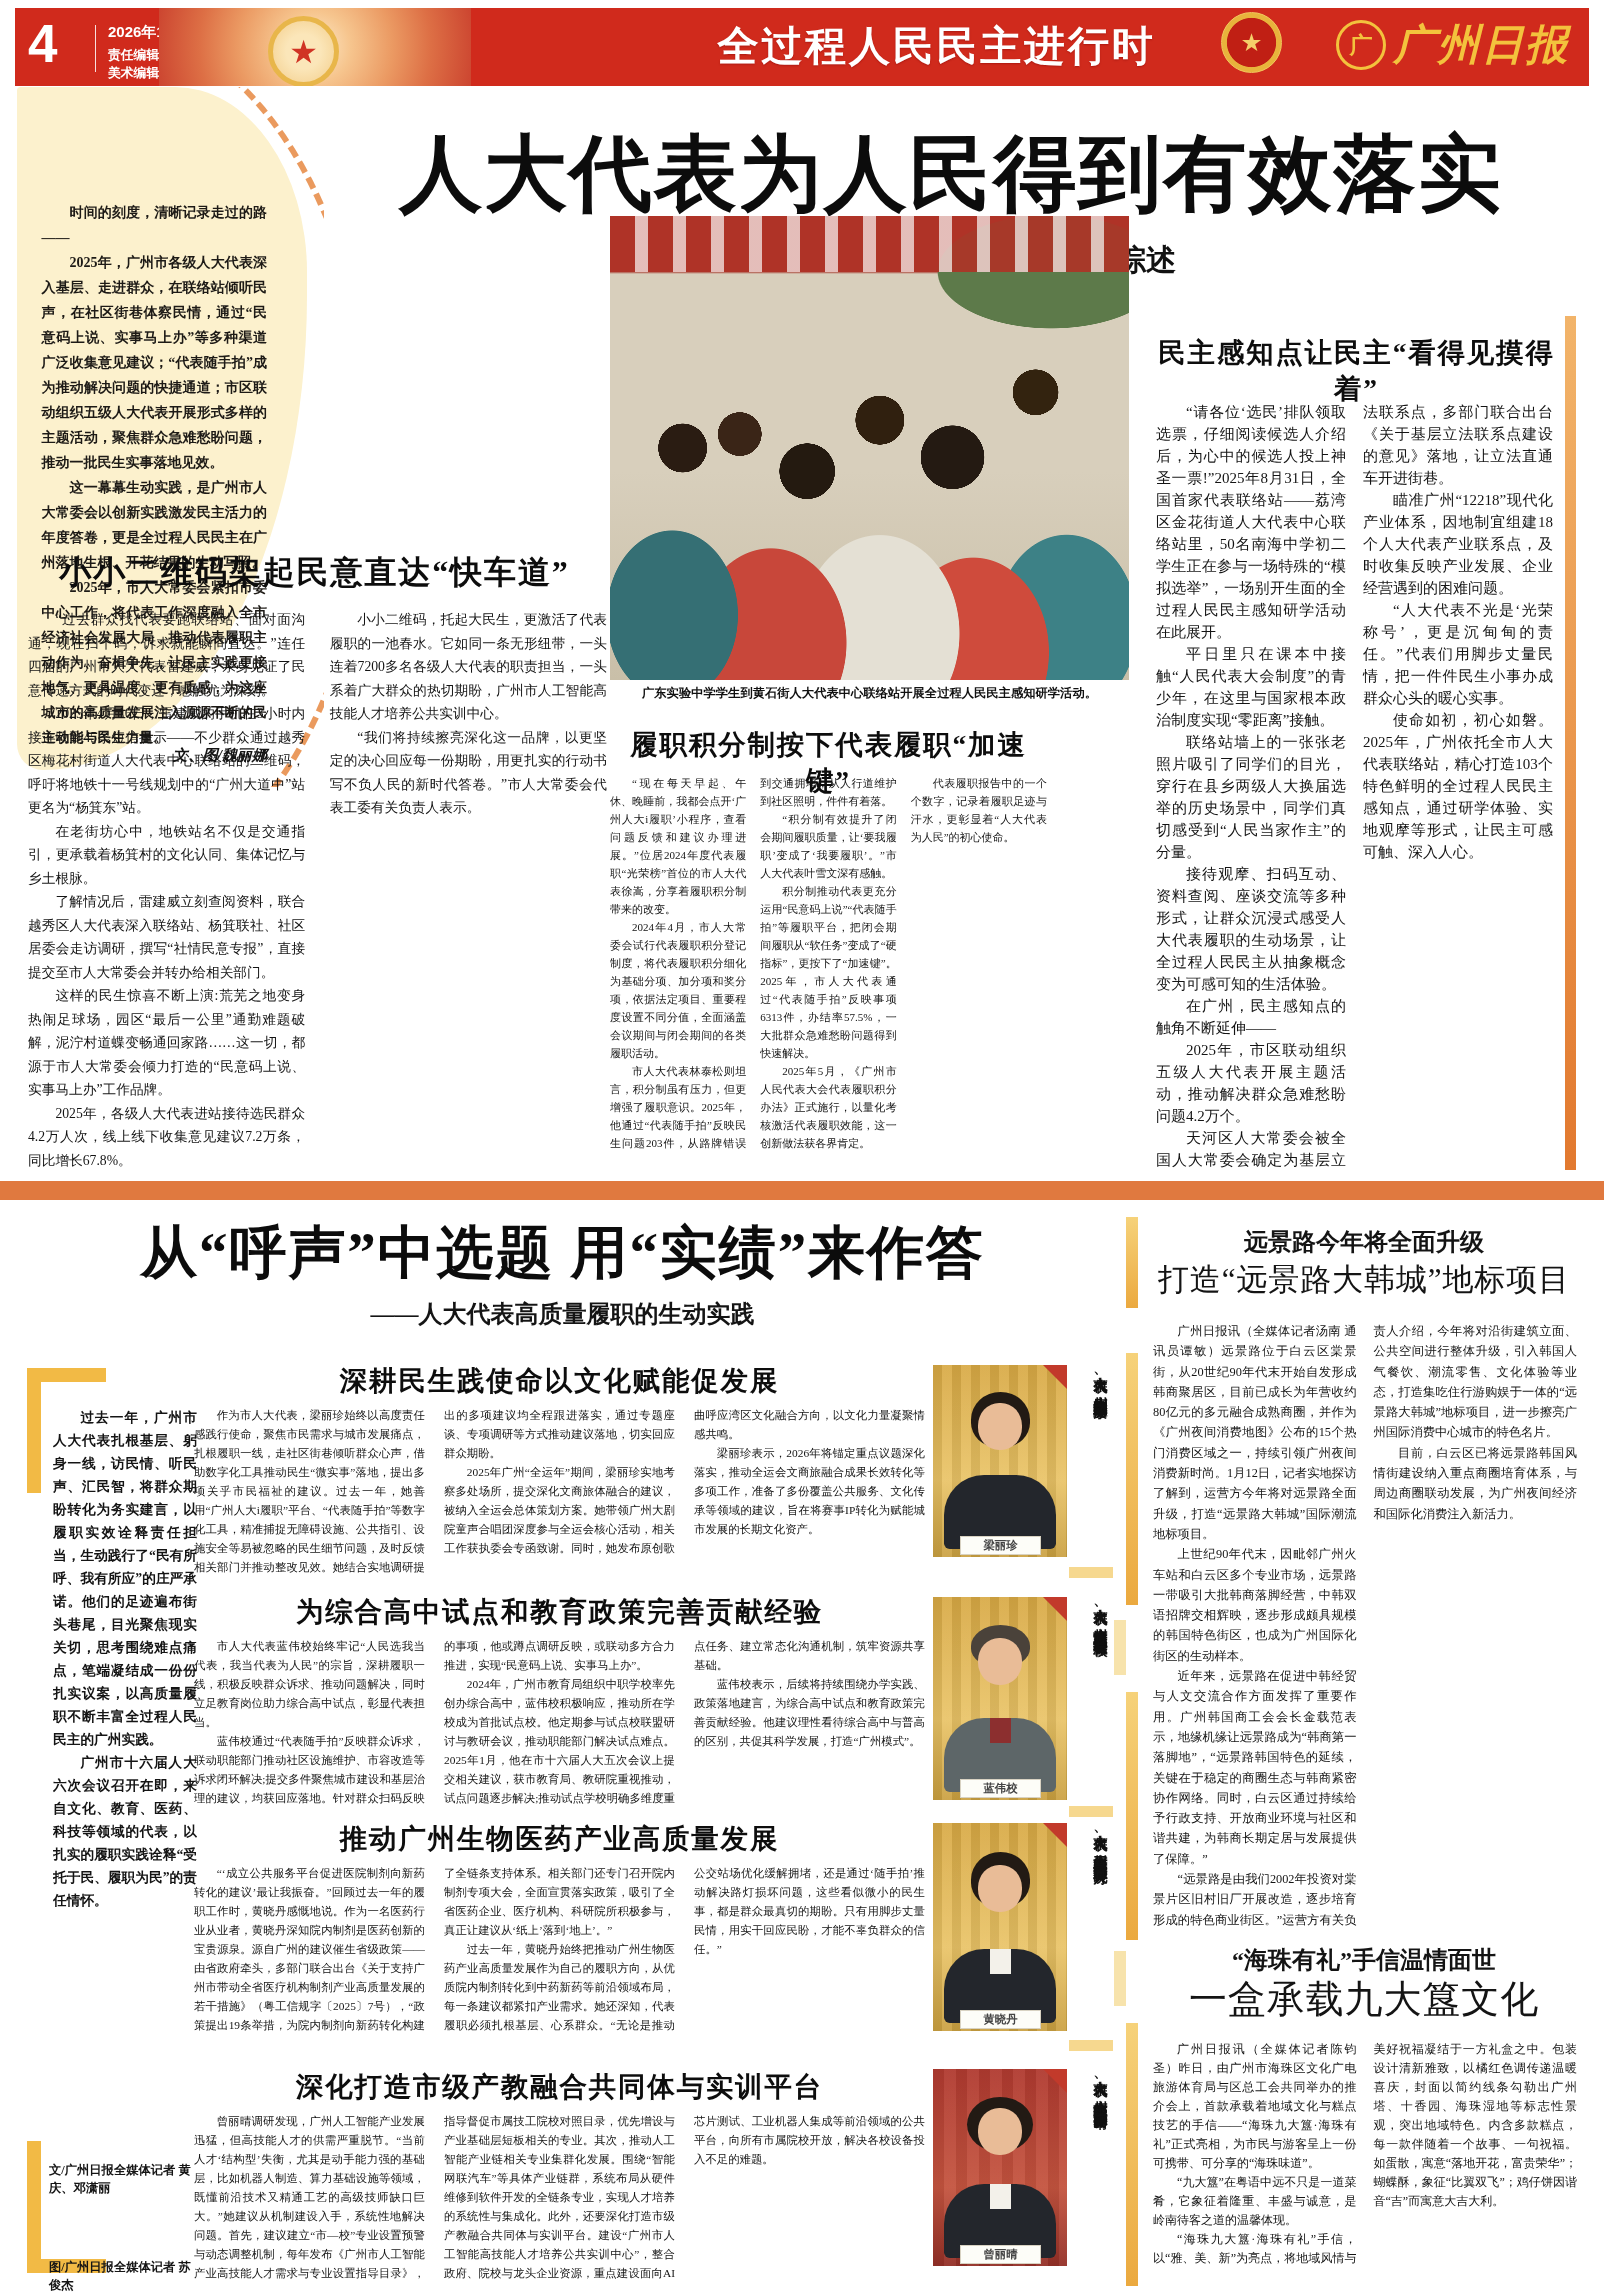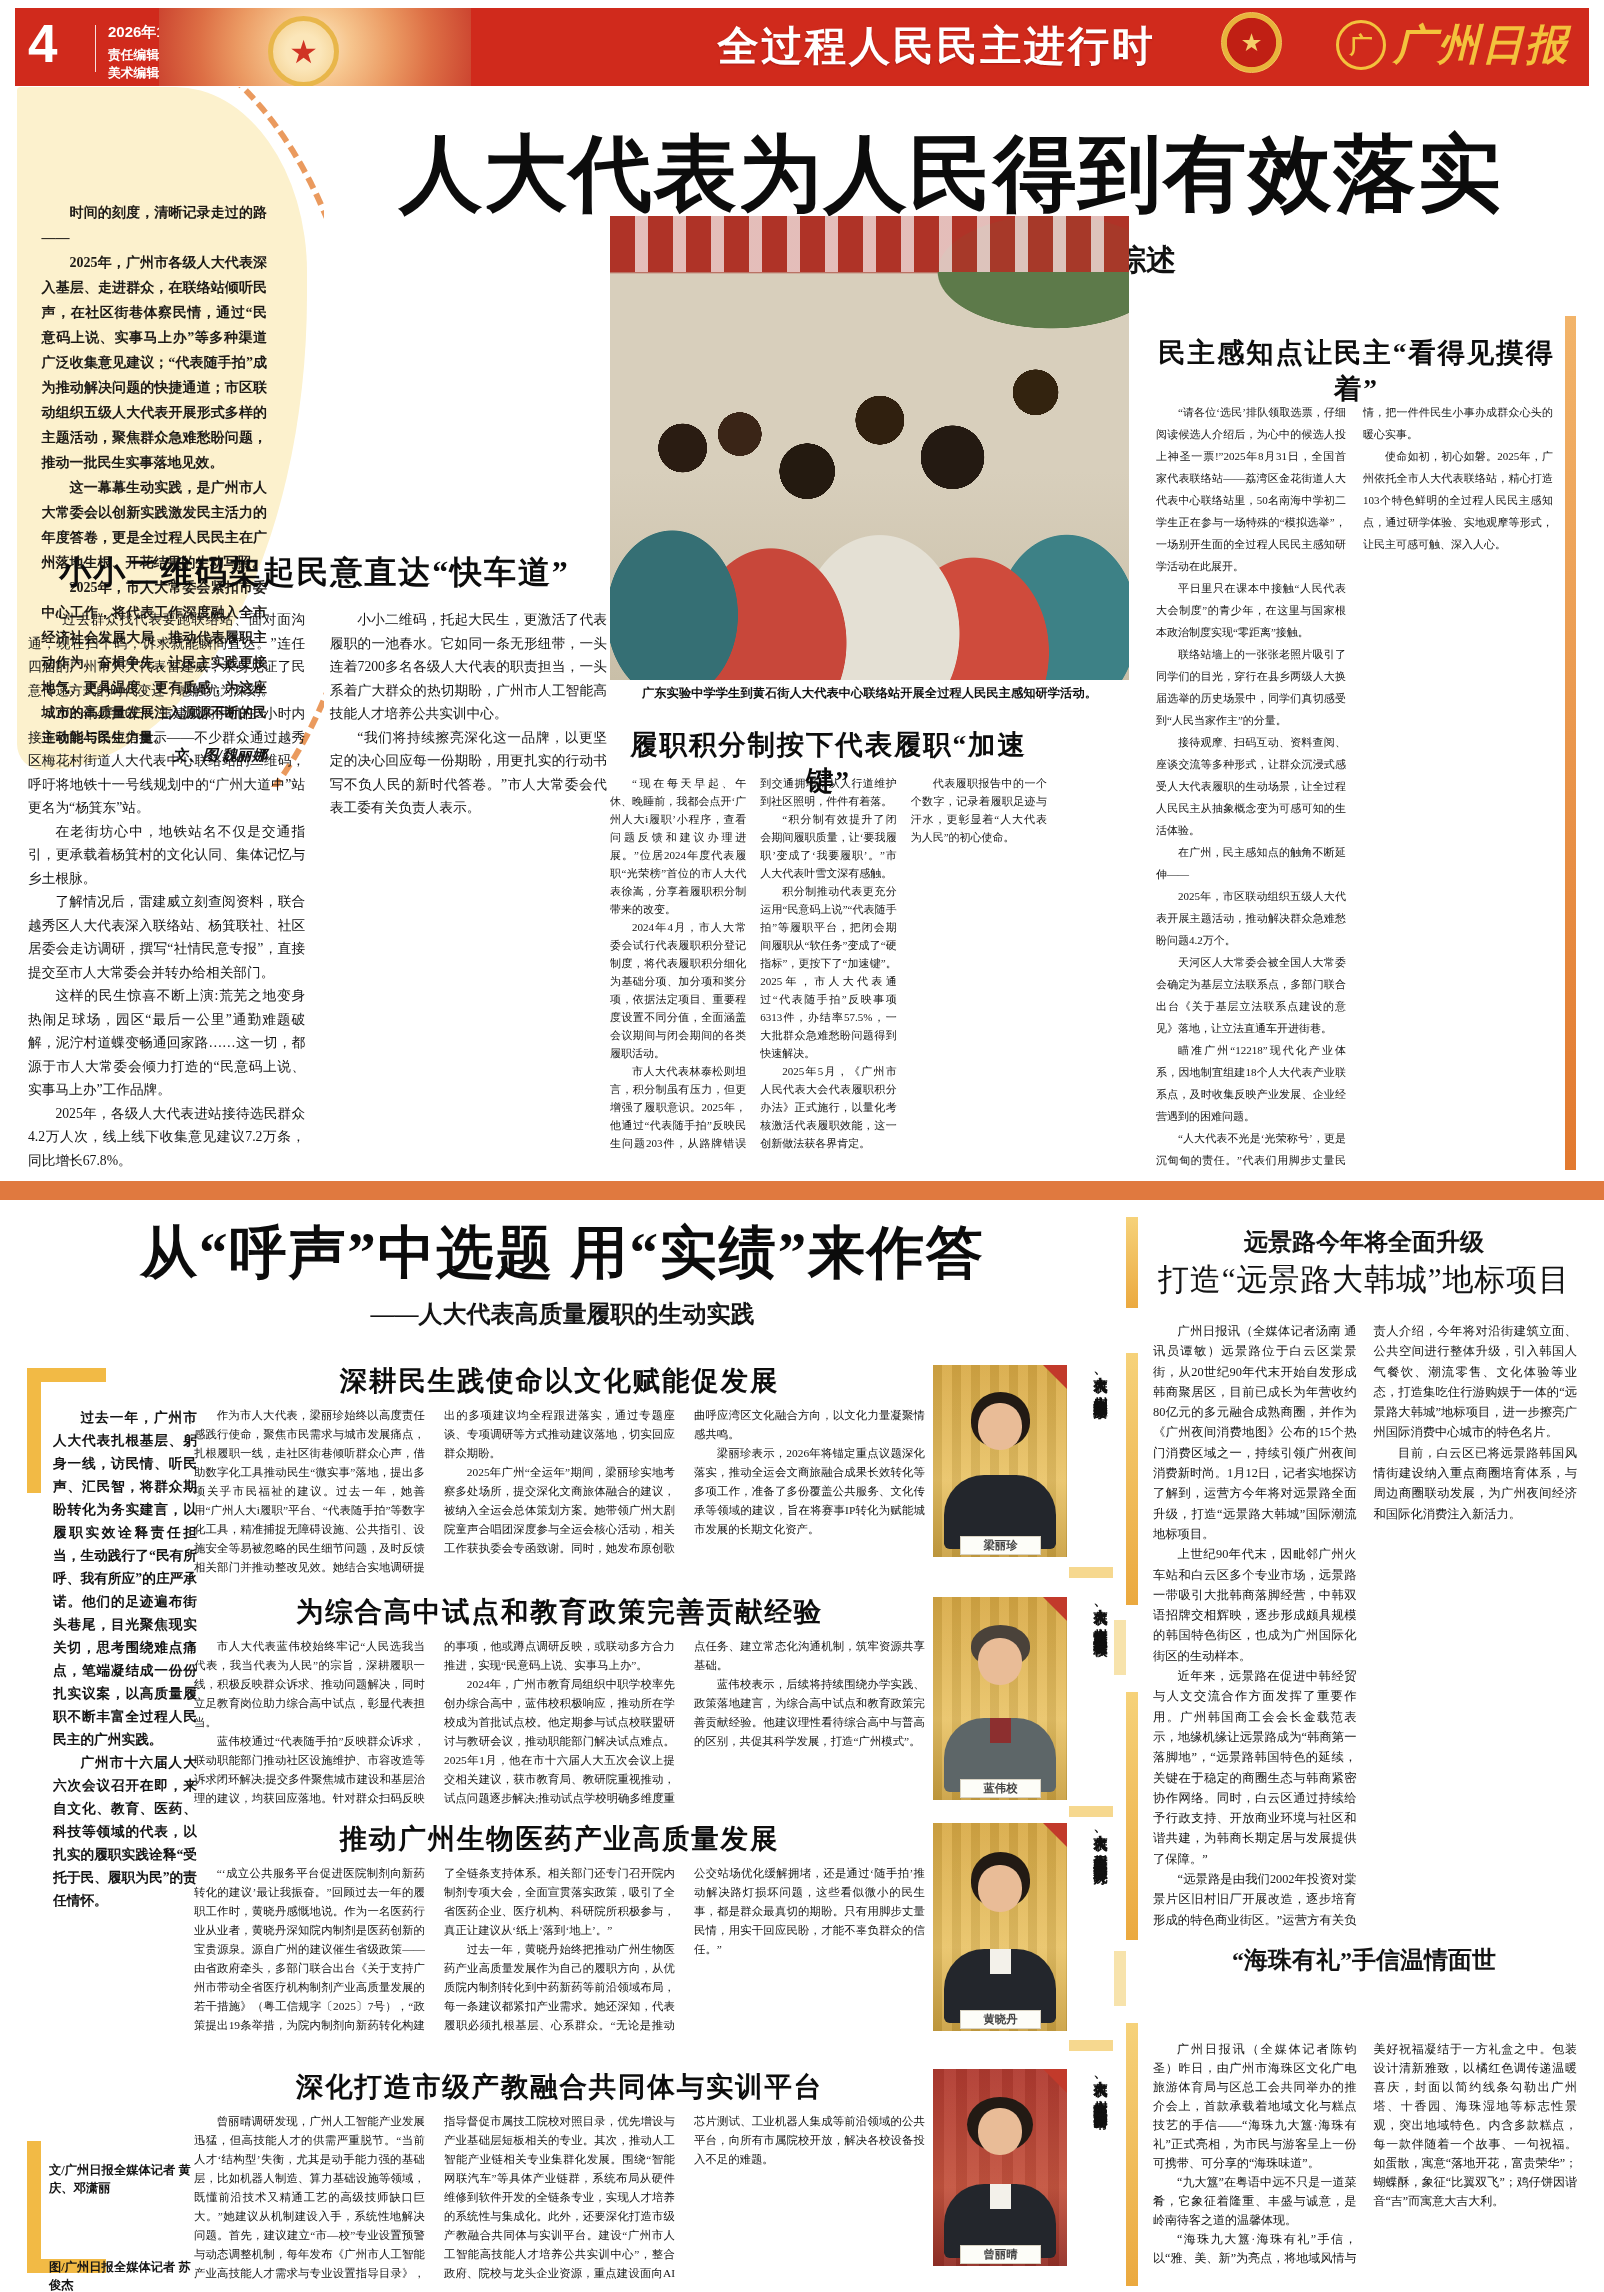--- a/index.html
+++ b/index.html
@@ -63,21 +63,21 @@
      radial-gradient(ellipse 114px 57px at 85% 12%, #5d7a4a 99%,transparent 100%),
      linear-gradient(180deg,#a84034 0 12%, #d8cfbc 12.5% 55%, #c9bfa8 100%);}
   #lead-photo .banner-strip{position:absolute;left:0;top:0;width:100%;height:12%;
      background:repeating-linear-gradient(90deg,transparent 0 24.6px,rgba(255,255,255,.75) 24.6px 38px),#b03226;opacity:.9;}
   #lead-caption{left:594px;top:685px;width:551px;text-align:center;font-size:12.3px;font-weight:700;color:#111;}
   #art2-head{left:610px;top:727px;width:437px;font-size:27.4px;}
   #art2-body{left:610px;top:774px;width:437px;height:397px;column-count:3;column-gap:14px;
      font-size:11px;line-height:18px;}
   #art3-head{left:1156px;top:335px;width:401px;font-size:27.4px;}
   #art3-body{left:1156px;top:401px;width:397px;height:770px;column-count:2;column-gap:17px;
-     font-size:11px;line-height:22px;}
+     font-size:15px;line-height:22px;}
   #top-orange-bar{left:1565px;top:316px;width:11.4px;height:854px;background:linear-gradient(180deg,#f2b46a,#e2792f);}
   
   #section-divider{left:0;top:1181px;width:1604px;height:19px;background:#e0793f;}
   
   #s2-headline{left:28px;top:1215px;width:1069px;text-align:center;font-size:57px;font-weight:900;
      letter-spacing:1.9px;color:#0c0c0c;}
   #s2-subhead{left:28px;top:1298px;width:1069px;text-align:center;font-size:24px;font-weight:700;}
   .bracket{background:#f2ba45;}
   #s2-intro{left:53px;top:1406px;width:144px;height:738px;font-size:13.7px;line-height:23px;font-weight:600;overflow:hidden;}
   #s2-intro p{margin:0;text-indent:2em;text-align:justify;}
@@ -295,20 +295,21 @@
   <div class="abs r-head" id="r1-head" style="top:1259px;">打造“远景路大韩城”地标项目</div>
   <div class="abs cols" id="r1-body">
       <p>广州日报讯（全媒体记者汤南 通讯员谭敏）远景路位于白云区棠景街，从20世纪90年代末开始自发形成韩商聚居区，目前已成长为年营收约80亿元的多元融合成熟商圈，并作为《广州夜间消费地图》公布的15个热门消费区域之一，持续引领广州夜间消费新时尚。1月12日，记者实地探访了解到，运营方今年将对远景路全面升级，打造“远景路大韩城”国际潮流地标项目。</p>
       <p>上世纪90年代末，因毗邻广州火车站和白云区多个专业市场，远景路一带吸引大批韩商落脚经营，中韩双语招牌交相辉映，逐步形成颇具规模的韩国特色街区，也成为广州国际化街区的生动样本。</p>
       <p>近年来，远景路在促进中韩经贸与人文交流合作方面发挥了重要作用。广州韩国商工会会长金载范表示，地缘机缘让远景路成为“韩商第一落脚地”，“远景路韩国特色的延续，关键在于稳定的商圈生态与韩商紧密协作网络。同时，白云区通过持续给予行政支持、开放商业环境与社区和谐共建，为韩商长期定居与发展提供了保障。”</p>
       <p>“远景路是由我们2002年投资对棠景片区旧村旧厂开展改造，逐步培育形成的特色商业街区。”运营方有关负责人介绍，今年将对沿街建筑立面、公共空间进行整体升级，引入韩国人气餐饮、潮流零售、文化体验等业态，打造集吃住行游购娱于一体的“远景路大韩城”地标项目，进一步擦亮广州国际消费中心城市的特色名片。</p>
       <p>目前，白云区已将远景路韩国风情街建设纳入重点商圈培育体系，与周边商圈联动发展，为广州夜间经济和国际化消费注入新活力。</p>
     </div>
 
   <div class="abs r-kicker" style="top:1944px;">“海珠有礼”手信温情面世</div>
+  <div class="abs r-head" id="r2-head" style="top:1974px;">一盒承载九大簋文化</div>
   <div class="abs cols" id="r2-body">
       <p>广州日报讯（全媒体记者陈钧圣）昨日，由广州市海珠区文化广电旅游体育局与区总工会共同举办的推介会上，首款承载着地域文化与糕点技艺的手信——“海珠九大簋·海珠有礼”正式亮相，为市民与游客呈上一份可携带、可分享的“海珠味道”。</p>
       <p>“九大簋”在粤语中远不只是一道菜肴，它象征着隆重、丰盛与诚意，是岭南待客之道的温馨体现。</p>
       <p>“海珠九大簋·海珠有礼”手信，以“雅、美、新”为亮点，将地域风情与美好祝福凝结于一方礼盒之中。包装设计清新雅致，以橘红色调传递温暖喜庆，封面以简约线条勾勒出广州塔、十香园、海珠湿地等标志性景观，突出地域特色。内含多款糕点，每一款伴随着一个故事、一句祝福。如蛋散，寓意“落地开花，富贵荣华”；蝴蝶酥，象征“比翼双飞”；鸡仔饼因谐音“吉”而寓意大吉大利。</p>
     </div>
 
 </div>
 
 
 </body></html>

